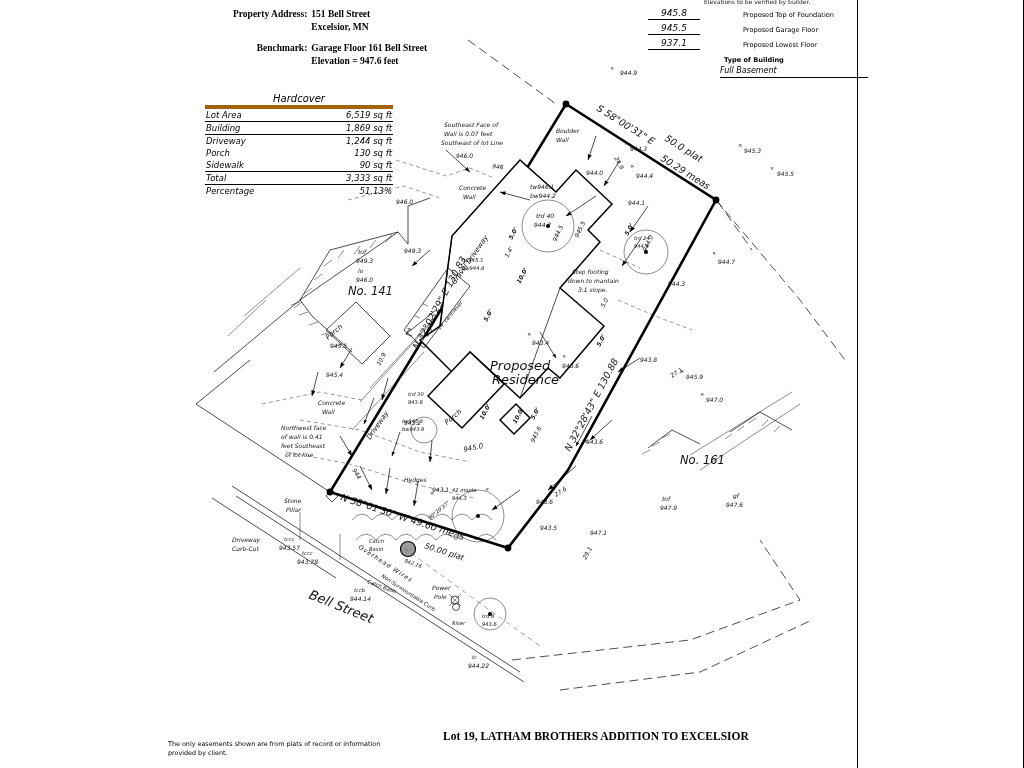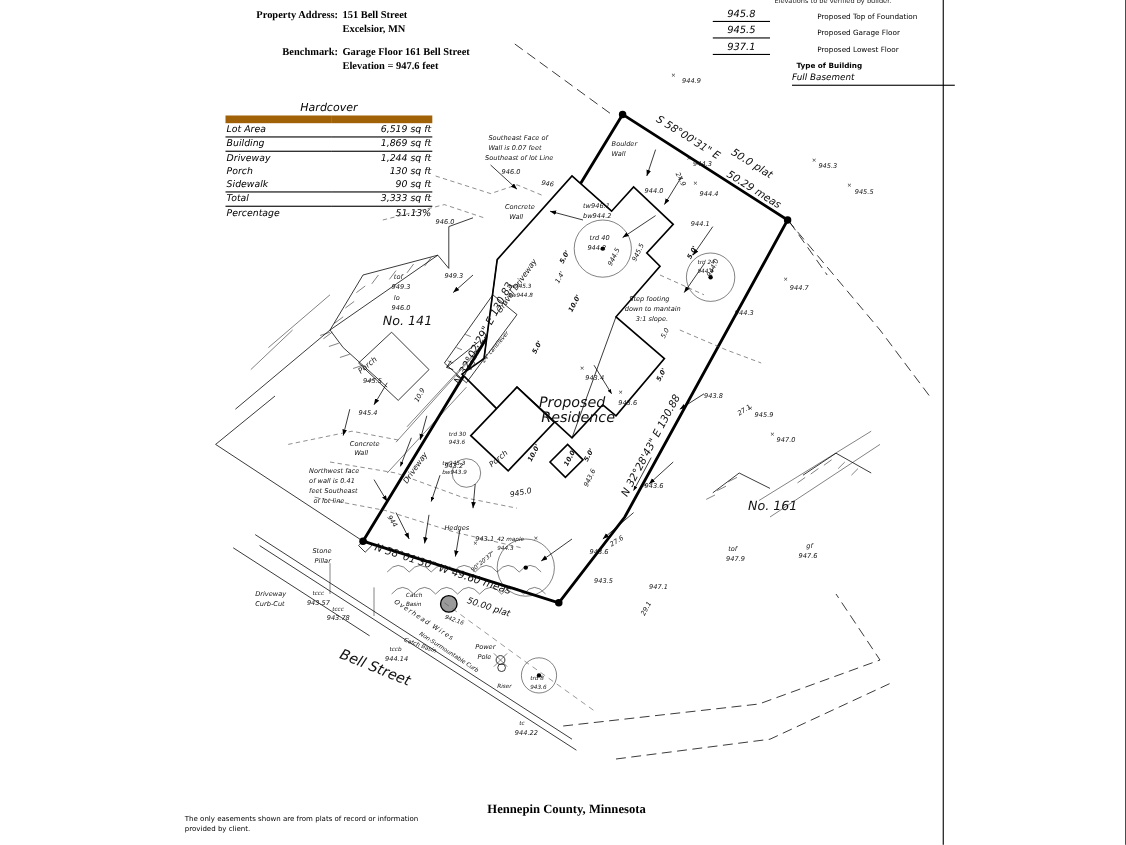--- a/index.html
+++ b/index.html
@@ -38,21 +38,21 @@
                padding-bottom:2px;}
 
   
   #hardcover{left:205px;top:93px;width:188px;}
   #hardcover .title{text-align:center;font-family:"DejaVu Sans",sans-serif;
                     font-style:italic;font-size:10px;padding-bottom:1px;}
   #hardcover table{border-collapse:collapse;width:100%;
                    font-family:"DejaVu Sans",sans-serif;font-style:italic;font-size:8.5px;}
   #hardcover td{padding:1px 1px;}
   #hardcover td.v{text-align:right;}
-  #hardcover tr.tl td{border-top:7px solid #a16207;}
+  #hardcover tr.tl td{border-top:4px solid #a16207;}
   #hardcover tr.bl td{border-bottom:1px solid #000;}
 
   
   #note-easement{left:168px;top:740px;width:236px;
         font-family:"DejaVu Sans",sans-serif;font-size:6.4px;line-height:8.6px;}
   #legal-desc{left:443px;top:729px;font-family:"Liberation Serif",serif;
         font-weight:bold;font-size:11.5px;line-height:14.5px;}
 
   
   #plan-svg{left:0;top:0;width:1024px;height:768px;}
@@ -141,21 +141,21 @@
     <tr>
       <td>Percentage</td>
       <td class="v">51.13%</td>
     </tr>
   </tbody>
     </table>
 </div>
 
 <div class="abs" id="note-easement">The only easements shown are from plats of record or information provided by client.</div>
 <div class="abs" id="legal-desc">
-  <div>Hennepin County, Minnesota</div>
+  <div>Lot 19, LATHAM BROTHERS ADDITION TO EXCELSIOR</div>
 </div>
 
 <svg class="abs" id="plan-svg" viewBox="0 0 1024 768">
   <defs>
     <style>
       .pl   { fill:none; stroke:#000; stroke-width:2.6; }          /* property line */
       .bld  { fill:#fff; stroke:#000; stroke-width:1.5; }          /* building */
       .thin { fill:none; stroke:#000; stroke-width:.7; }
       .vthin{ fill:none; stroke:#000; stroke-width:.45; }
       .dash { fill:none; stroke:#000; stroke-width:.7; stroke-dasharray:9 5; }

